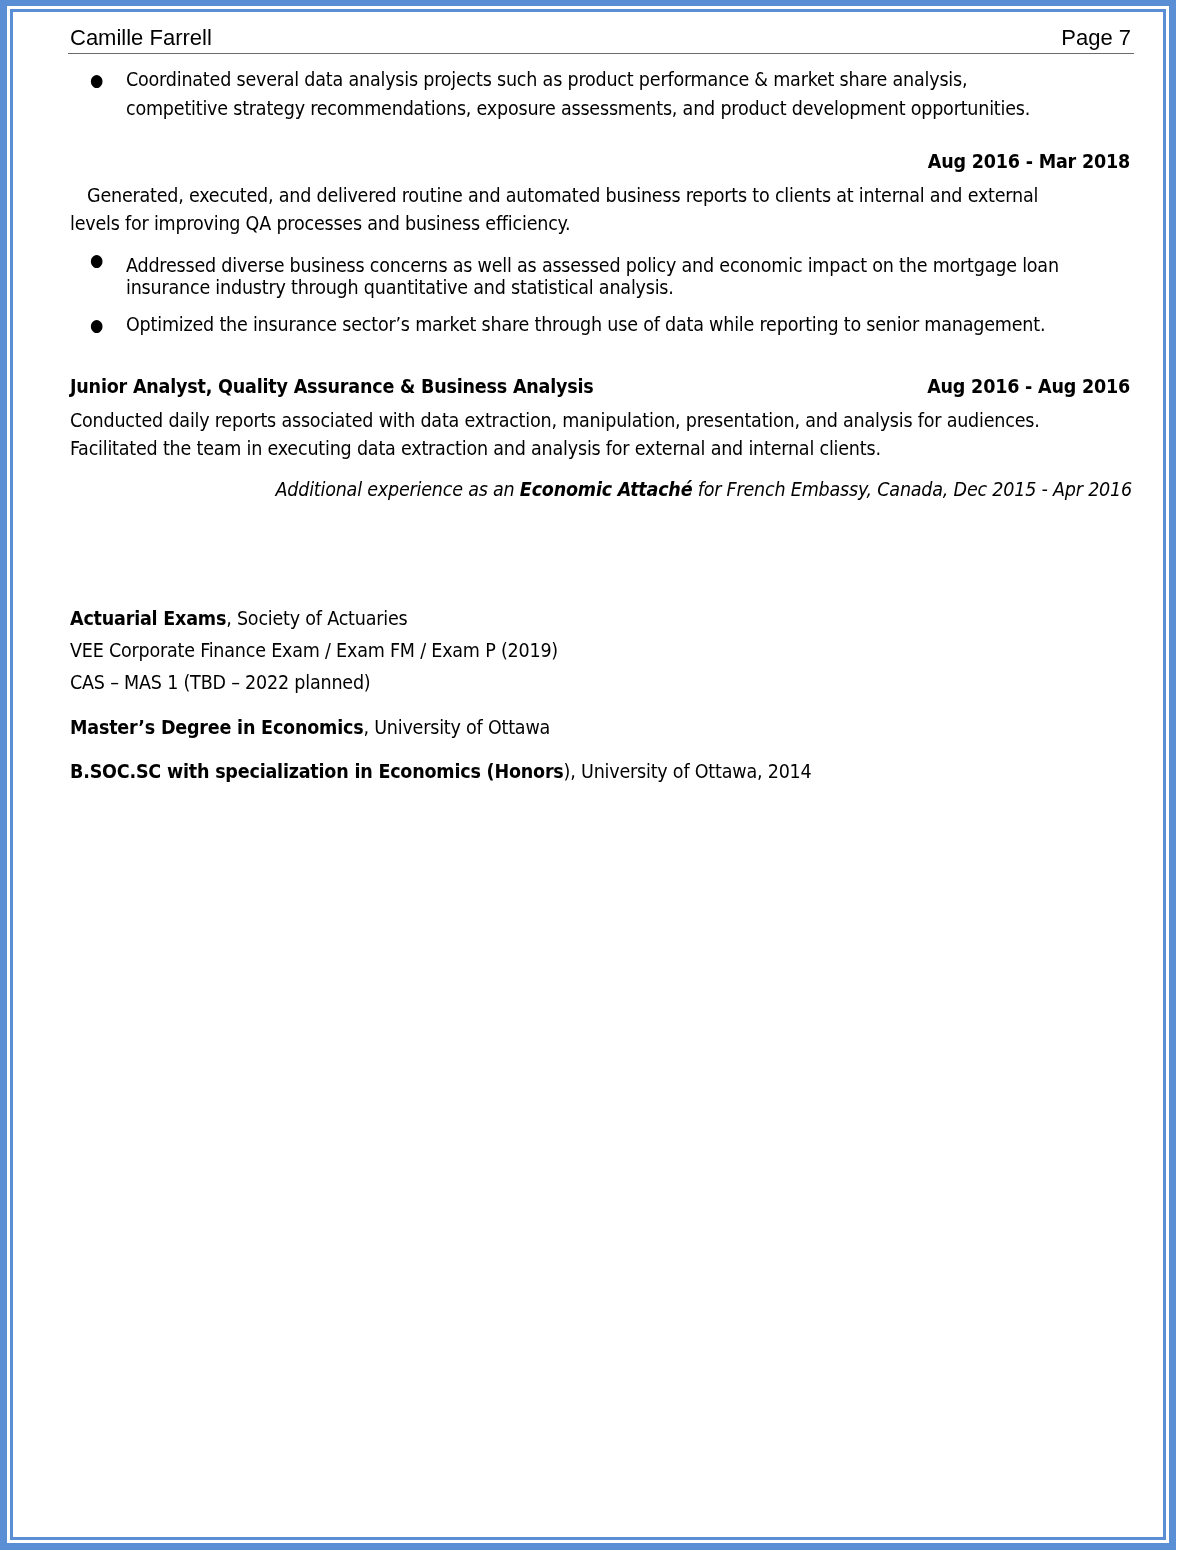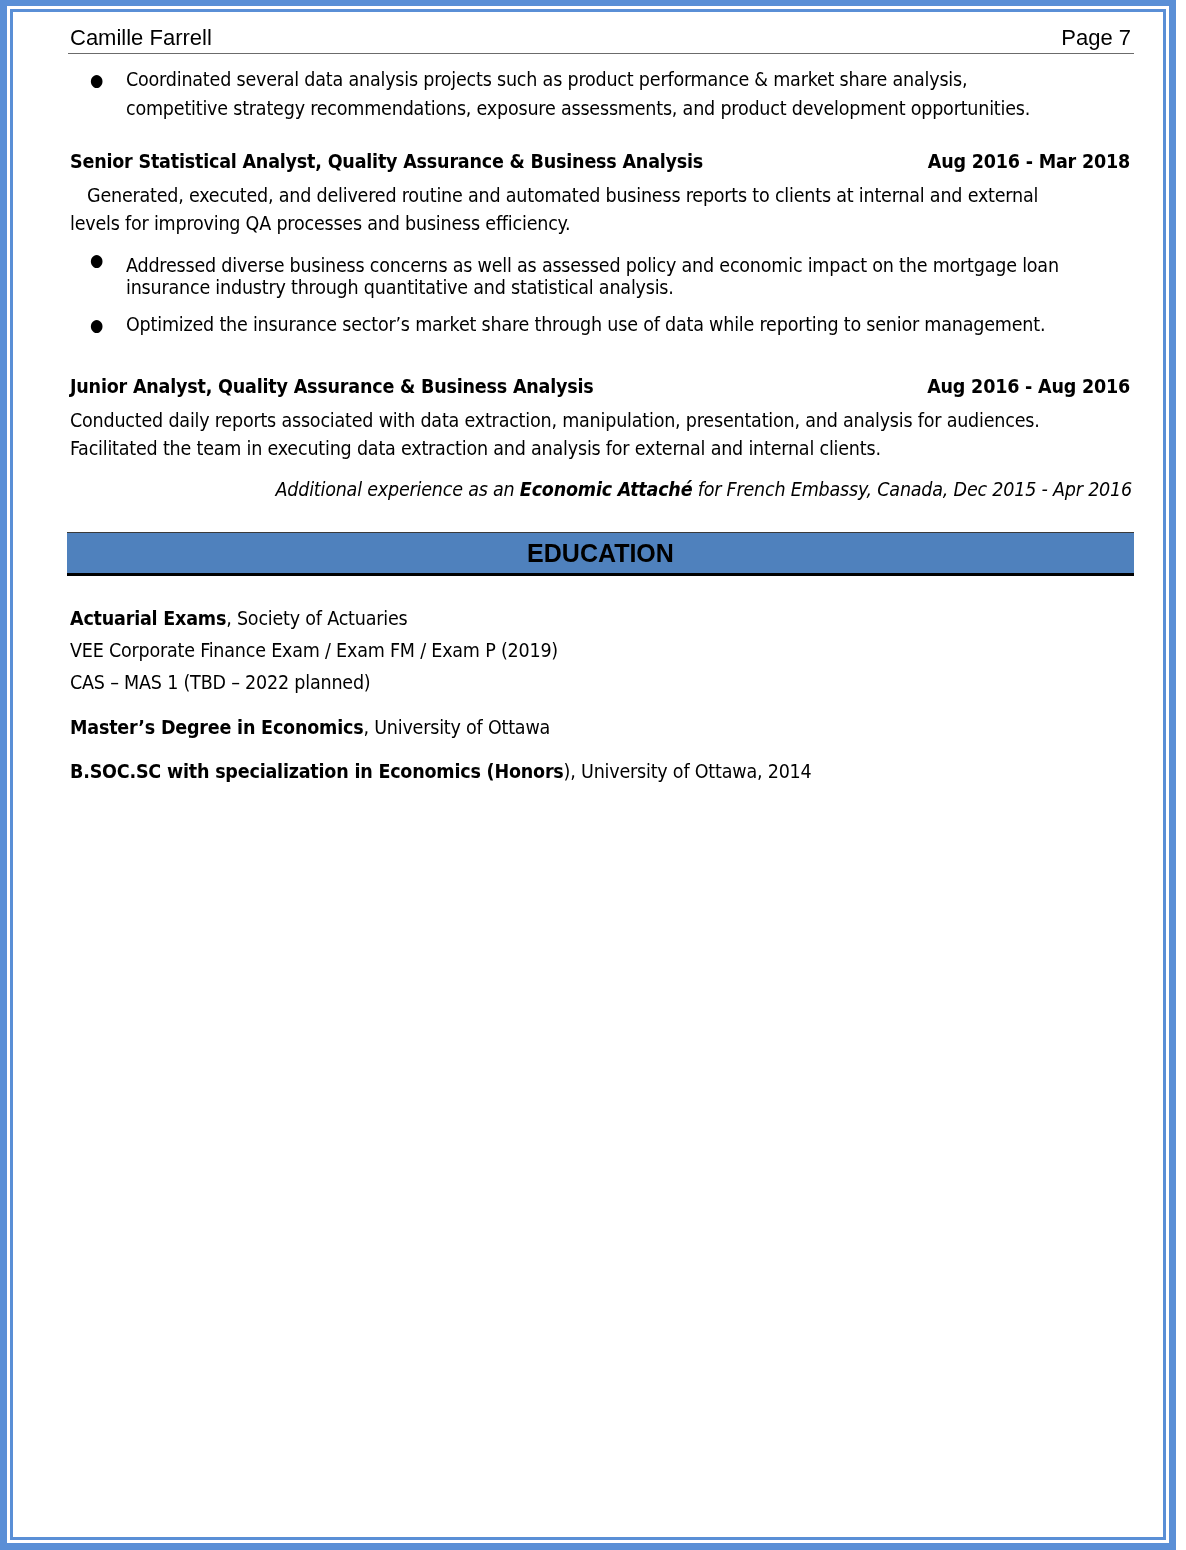--- a/index.html
+++ b/index.html
@@ -60,21 +60,20 @@
 
   <div class="body-text">
 
     <div class="block" style="top:68px;">
       <span class="bullet" style="top:2px;">●</span>
       <span class="line" style="left:56px; top:0;">Coordinated several data analysis projects such as product performance &amp; market share analysis,</span>
       <span class="line" style="left:56px; top:29px;">competitive strategy recommendations, exposure assessments, and product development opportunities.</span>
     </div>
 
     <div class="role-row" style="top:150px;">
-      <span class="role-title">Senior Statistical Analyst, Quality Assurance &amp; Business Analysis</span>
       <span class="role-date">Aug 2016 - Mar 2018</span>
     </div>
     <div class="block" style="top:184px;">
       <span class="line" style="left:0; top:0;margin-left:17px;">Generated, executed, and delivered routine and automated business reports to clients at internal and external</span>
       <span class="line" style="left:0; top:28px;">levels for improving QA processes and business efficiency.</span>
     </div>
     <div class="block" style="top:248px;">
       <span class="bullet" style="top:2px;">●</span>
       <span class="line" style="left:56px; top:6px;">Addressed diverse business concerns as well as assessed policy and economic impact on the mortgage loan</span>
       <span class="line" style="left:56px; top:28px;">insurance industry through quantitative and statistical analysis.</span>
@@ -91,23 +90,20 @@
     <div class="block" style="top:409px;">
       <span class="line" style="left:0; top:0;">Conducted daily reports associated with data extraction, manipulation, presentation, and analysis for audiences.</span>
       <span class="line" style="left:0; top:28px;">Facilitated the team in executing data extraction and analysis for external and internal clients.</span>
     </div>
 
     <div class="italic-note" style="top:478px;">
       <span>Additional experience as an </span><span class="bold">Economic Attaché</span><span> for French Embassy, Canada, Dec 2015 - Apr 2016</span>
     </div>
   </div>
 
-  <div class="section-bar">
-    <span>EDUCATION</span>
-  </div>
 
   <div class="body-text">
     <div class="block" style="top:607px;">
       <span class="line" style="left:0; top:0;"><span class="bold">Actuarial Exams</span><span>, Society of Actuaries</span></span>
     </div>
     <div class="block" style="top:639px;">
       <span class="line" style="left:0; top:0;">VEE Corporate Finance Exam / Exam FM / Exam P (2019)</span>
     </div>
     <div class="block" style="top:671px;">
       <span class="line" style="left:0; top:0;">CAS – MAS 1 (TBD – 2022 planned)</span>

